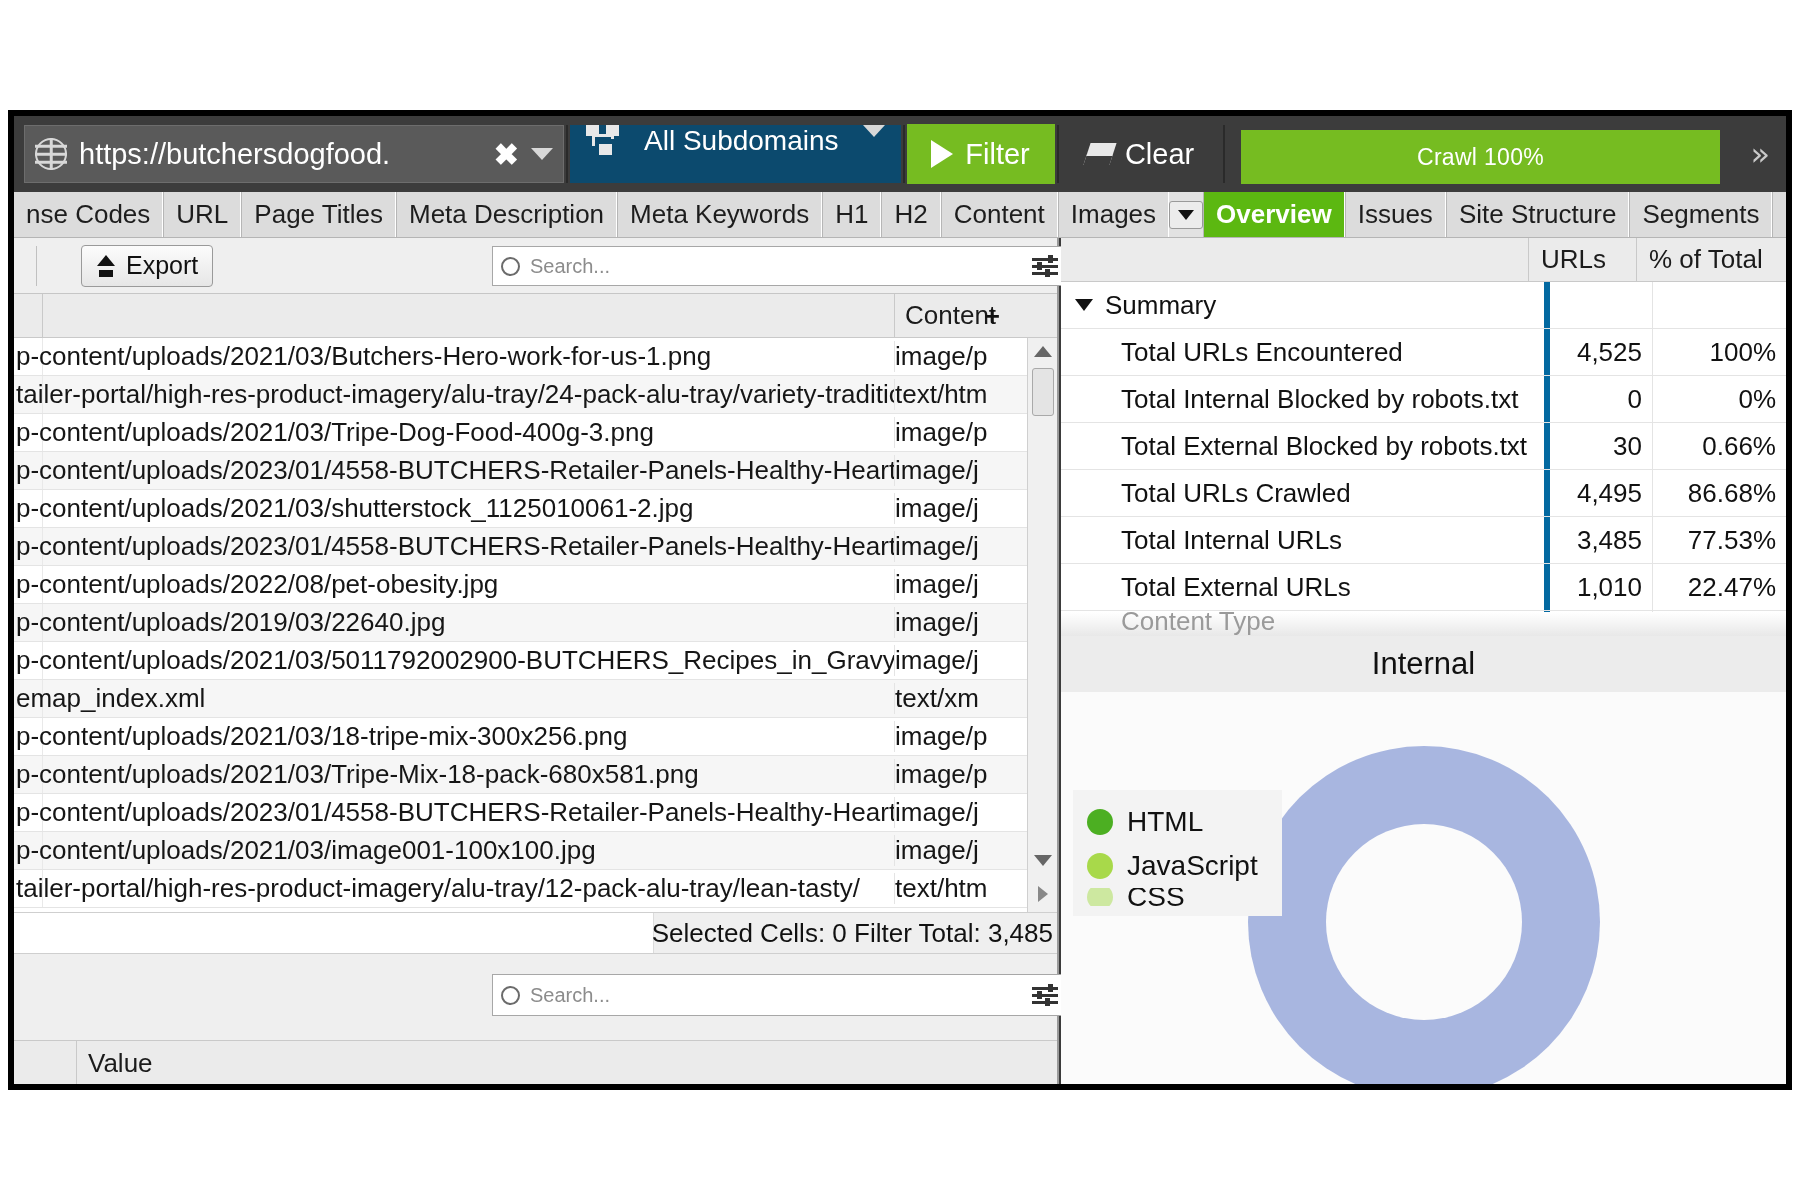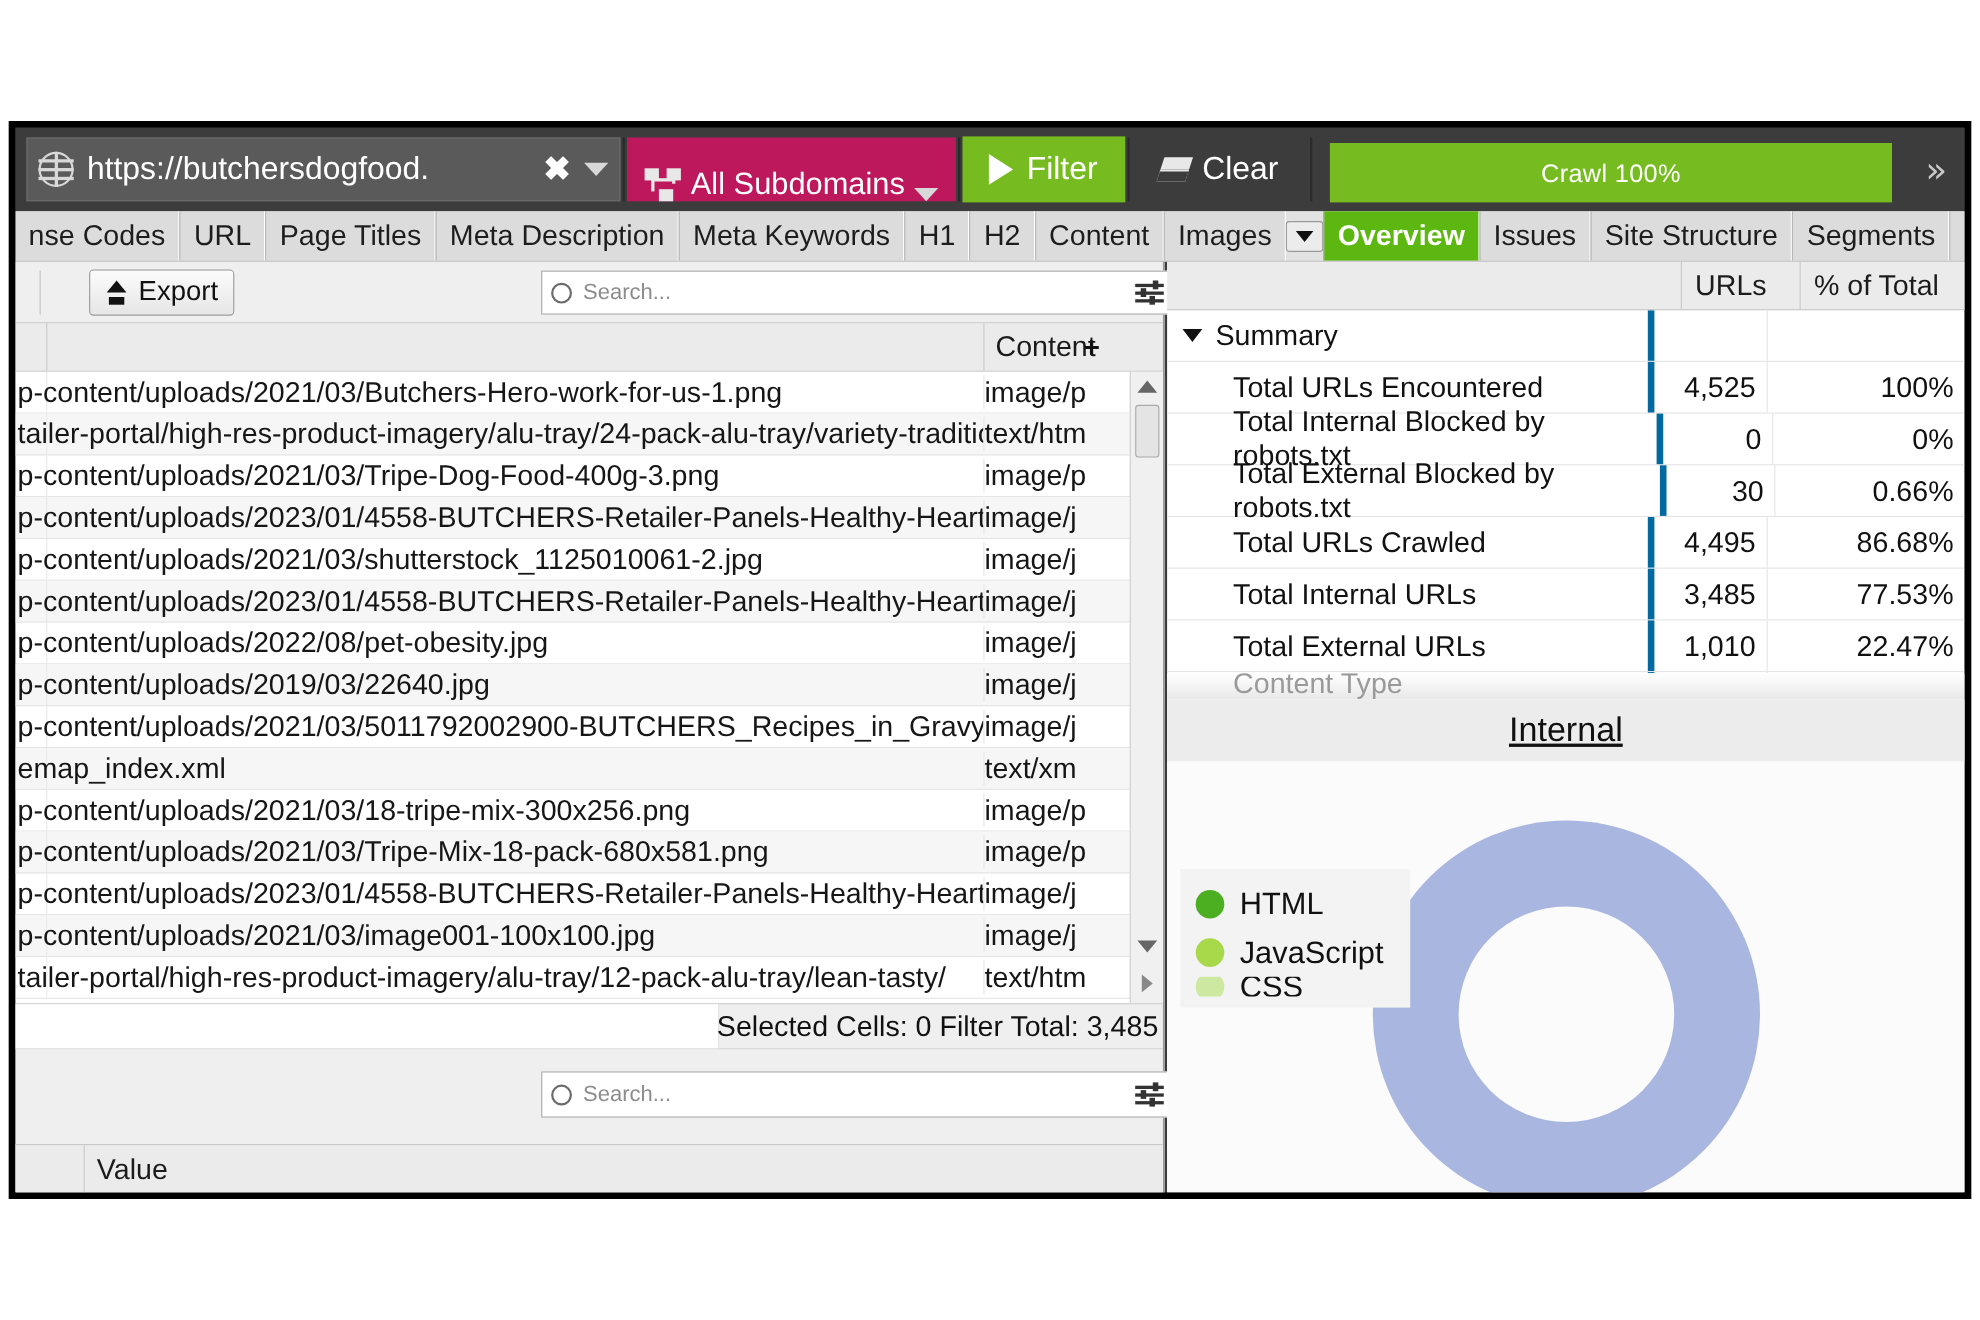--- a/index.html
+++ b/index.html
@@ -56,22 +56,22 @@
     flex: 1 1 auto; color: #ffffff; font-size: 29px;
     white-space: nowrap; overflow: hidden;
   }
   .url-x { color: #ffffff; font-size: 30px; font-weight: bold; cursor: pointer; }
   .caret-dn {
     width: 0; height: 0; border-left: 11px solid transparent;
     border-right: 11px solid transparent; border-top: 12px solid #d8d8d8;
   }
 
   .mode-box {
-    height: 58px; display: flex; align-items: flex-end;
-    padding: 0 16px; gap: 8px; background: #be185d;
+    height: 58px; display: flex; align-items: flex-start;
+    padding: 0 16px; gap: 24px; background: #0c4a6e;
   }
   .mode-label { color: #ffffff; font-size: 28px; white-space: nowrap; }
   .sd-icon { width: 34px; height: 30px; position: relative; flex: 0 0 auto; }
   .sd-icon i {
     position: absolute; background: #e8e8e8; display: block;
   }
   .sd-icon .n1 { left: 0;  top: 0;  width: 13px; height: 11px; }
   .sd-icon .n2 { left: 20px; top: 0; width: 13px; height: 11px; }
   .sd-icon .n3 { left: 13px; top: 19px; width: 13px; height: 11px; }
   .sd-icon .ln { background: #e8e8e8; }
@@ -317,42 +317,42 @@
   }
   .sh-pct {
     width: 150px; border-left: 1px solid #c9c9c9; display: flex;
     align-items: center; padding-left: 12px;
   }
   #sum-table { position: absolute; left: 0; top: 44px; width: 100%; height: 330px; overflow: hidden; }
   .sum-row { display: flex; height: 47px; border-bottom: 1px solid #e4e4e4; font-size: 26px; color: #111; }
   .sum-row.group .sr-name { padding-left: 14px; display: flex; align-items: center; gap: 12px; font-weight: normal; }
   .sr-name { flex: 1 1 auto; display: flex; align-items: center; padding-left: 60px; }
   .sr-urls { width: 108px; border-left: 6px solid #0369a1; display: flex; align-items: center; justify-content: flex-end; padding-right: 10px; }
-  .sr-pct  { width: 180px; border-left: 1px solid #e4e4e4; display: flex; align-items: center; justify-content: flex-end; padding-right: 10px; }
+  .sr-pct  { width: 134px; border-left: 1px solid #e4e4e4; display: flex; align-items: center; justify-content: flex-end; padding-right: 10px; }
   .tri-dn { width: 0; height: 0; border-left: 9px solid transparent; border-right: 9px solid transparent; border-top: 12px solid #111; }
 
   #sum-fade {
     position: absolute; left: 0; top: 374px; width: 100%; height: 24px;
     background: linear-gradient(#ffffff, #e8e8e8);
     overflow: hidden;
   }
   #sum-fade .ghost {
     position: absolute; left: 60px; top: -6px; font-size: 26px; color: #9a9a9a;
     white-space: nowrap;
   }
 
   #chart-panel {
     position: absolute; left: 0; top: 398px; right: 0; bottom: 0;
     background: #fbfbfb;
   }
   #chart-title {
     position: absolute; left: 0; top: 0; width: 100%; height: 56px;
     background: #ececec;
     display: flex; align-items: center; justify-content: center;
-    font-size: 31px; color: #111; text-decoration: underline;
+    font-size: 31px; color: #111;
   }
   #donut-wrap {
     position: absolute; left: 0; top: 56px; right: 0; bottom: 0;
     overflow: hidden;
   }
   #donut {
     position: absolute; left: 50%; top: 54px; transform: translateX(-50%);
     width: 352px; height: 352px; border-radius: 50%;
     background: #a8b6e0;
   }

